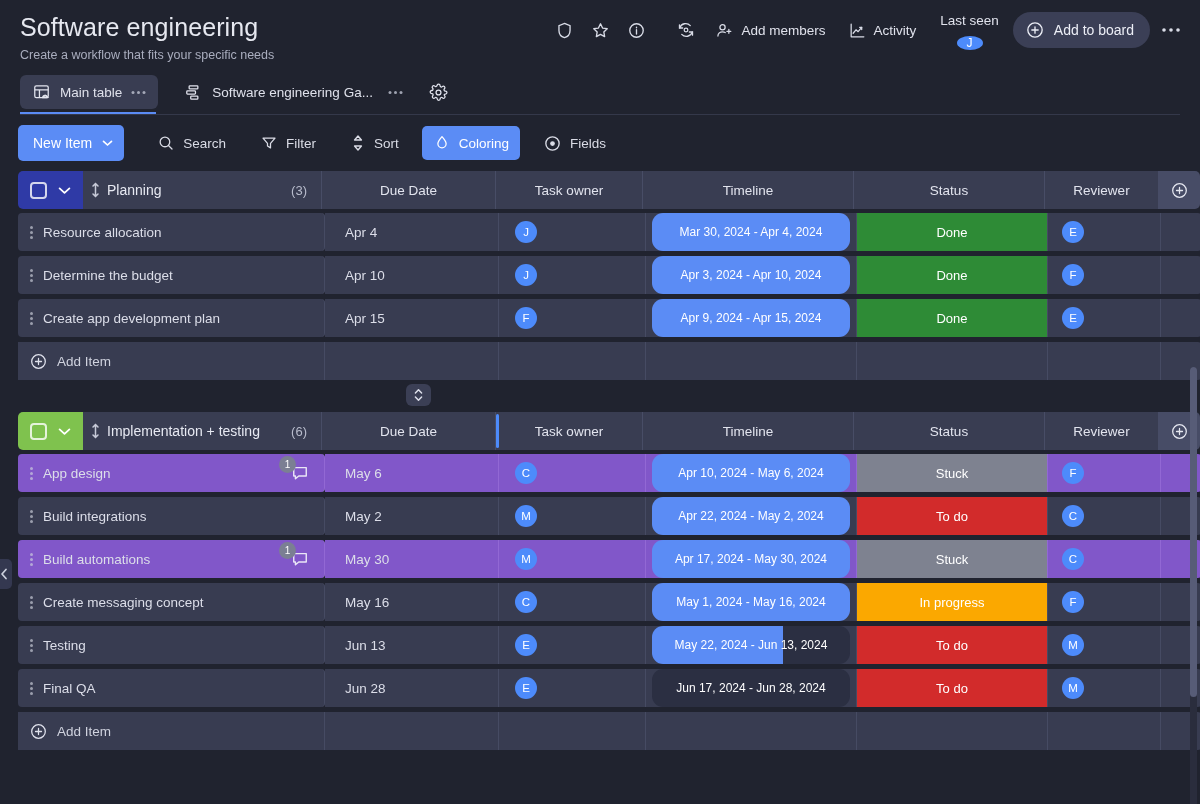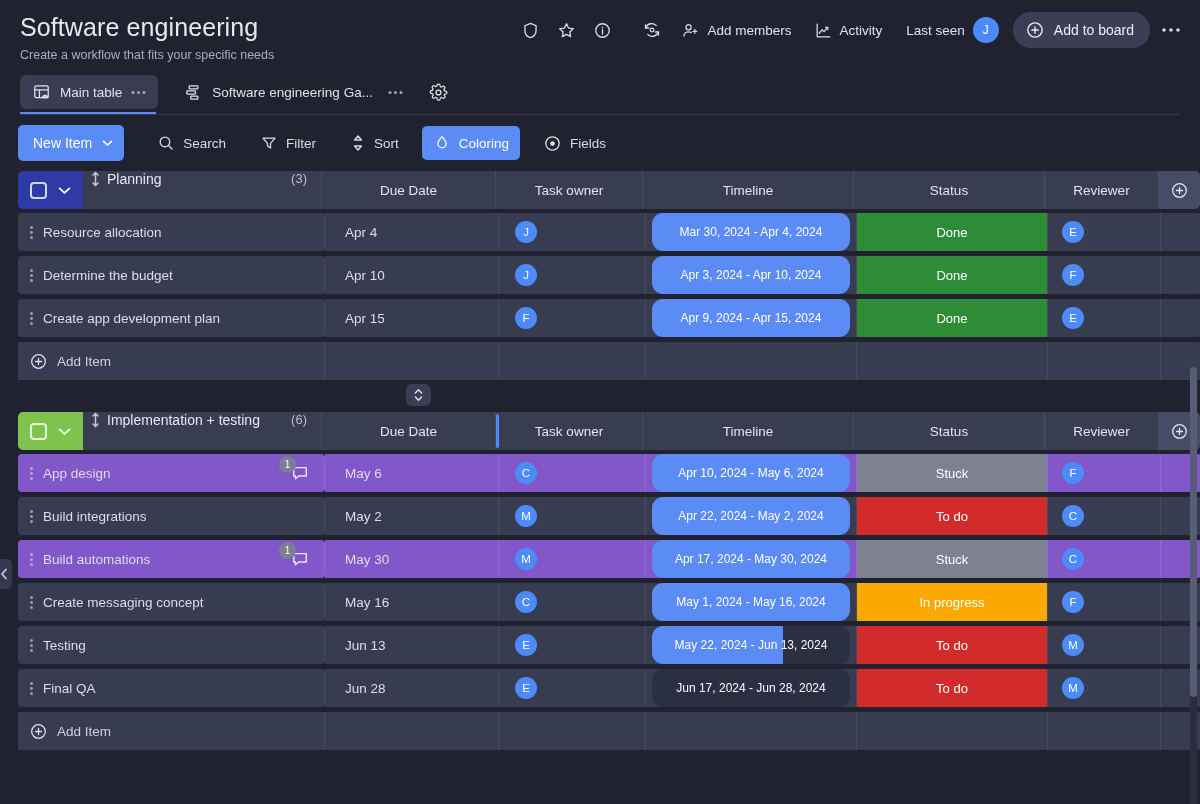--- a/index.html
+++ b/index.html
@@ -29,21 +29,21 @@
     display: flex; align-items: center; justify-content: center;
     cursor: pointer;
   }
   .hdr-text-btn {
     display: flex; align-items: center; gap: 7px;
     height: 34px; padding: 0 10px; border-radius: 6px;
     font-size: 13.5px; color: #e0e2ec; cursor: pointer; white-space: nowrap;
   }
   .lastseen {
     display:flex; align-items:center; gap:8px; height:34px; padding:0 8px 0 12px;
-    font-size:13.5px; color:#e0e2ec; cursor:pointer; border-radius:6px;
+    font-size:13.5px; color:#e0e2ec; cursor:pointer; border-radius:6px;flex-direction:column;
   }
   .avatar-sm {
     width: 26px; height: 26px; border-radius: 50%;
     background: #4d8bfb; color: #fff; font-size: 12px;
     display: flex; align-items: center; justify-content: center; font-weight: 500;
   }
   .addboard-btn {
     display: flex; align-items: center; gap: 9px;
     height: 36px; padding: 0 16px 0 12px; border-radius: 18px;
     background: #3b3f56; color: #eceef6; font-size: 14px; cursor: pointer;
@@ -119,21 +119,21 @@
   .g-head-ctl {
     width: 74px; border-radius: 5px 0 0 5px;
     display: flex; align-items: center; justify-content: space-around;
     padding: 0 6px; cursor: pointer;
   }
   .g-chk {
     width: 17px; height: 17px; border: 2px solid rgba(255,255,255,.8);
     border-radius: 4px;
   }
   .g-title-cell {
-    flex: 0 0 239px; background: #393d52; display: flex; 
+    flex: 0 0 239px; background: #393d52; display: flex; align-items: center;
     padding-left: 8px; gap: 7px; font-size: 14px; color: #e7e9f2;
     border-right: 1px solid #484d66;
   }
   .g-count { margin-left: auto; margin-right: 14px; color: #b9bdcd; font-size: 13px; }
   .col-head {
     background: #393d52; display: flex; align-items: center; justify-content: center;
     font-size: 13.5px; color: #e2e4ee; border-right: 1px solid #484d66;
     position: relative; cursor: pointer;
   }
   .col-head:last-of-type { border-right: none; }

